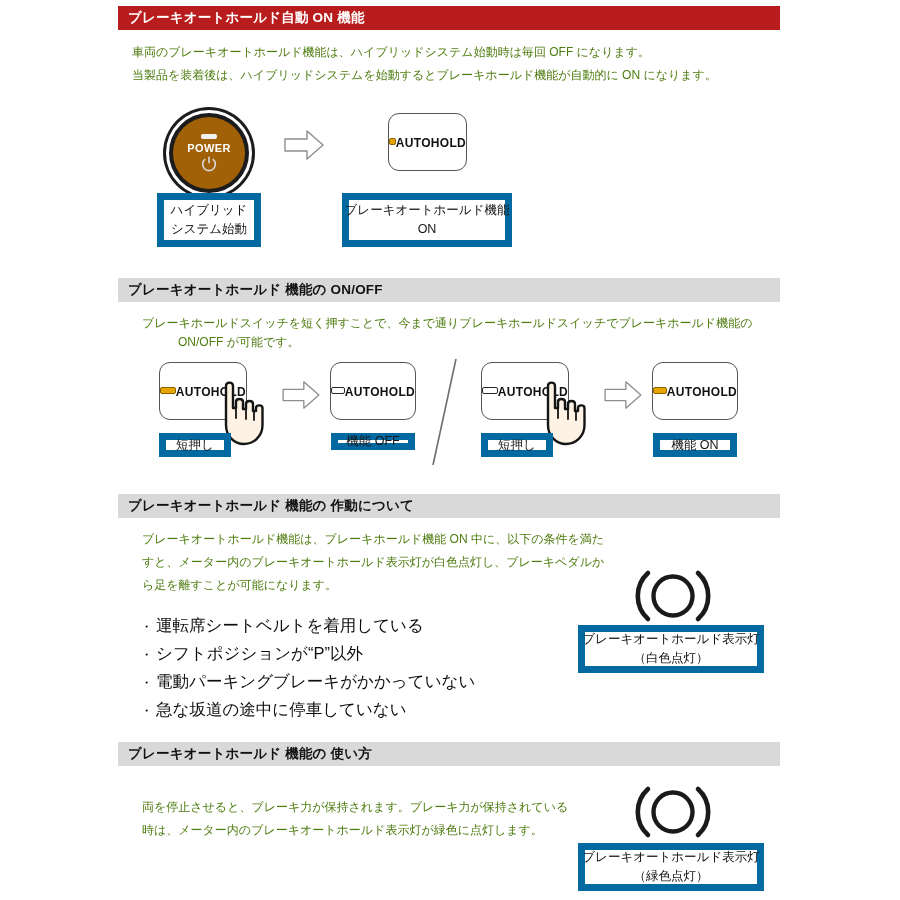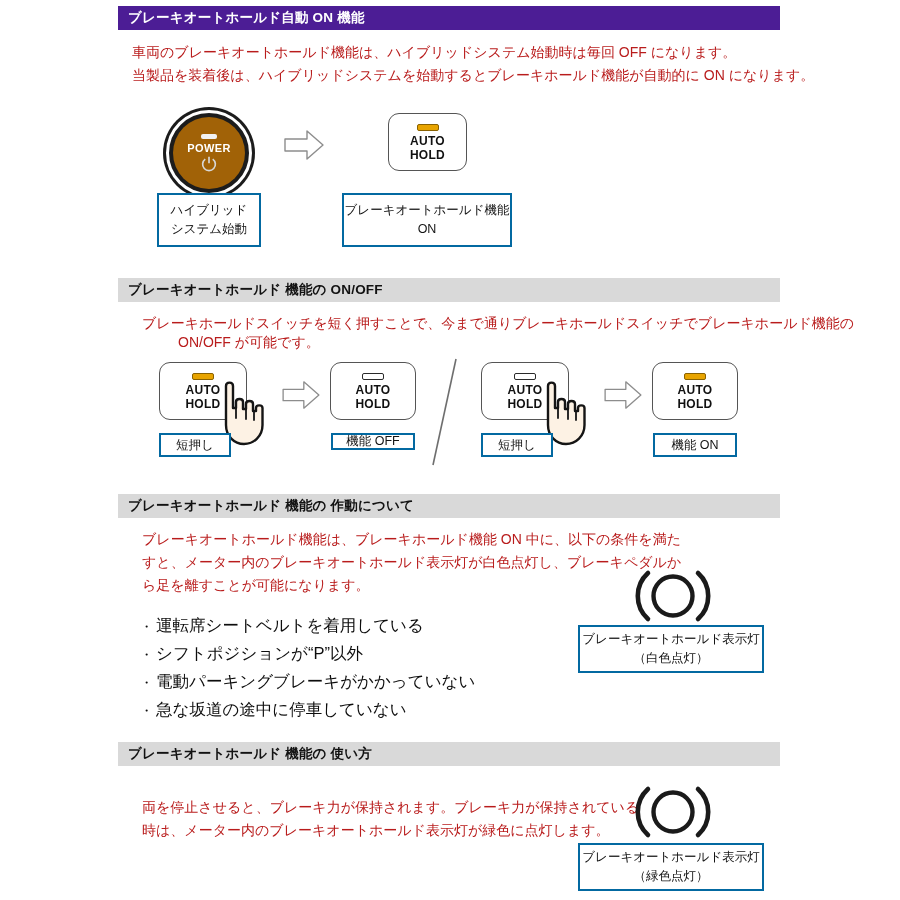--- a/index.html
+++ b/index.html
@@ -20,36 +20,36 @@
     width:662px;
     height:24px;
     line-height:24px;
     font-size:13.5px;
     font-weight:bold;
     letter-spacing:.2px;
     padding-left:10px;
     box-sizing:border-box;
     white-space:nowrap;
   }
-  .sec-head.dark{background:#4c1d95;color:#ffffff;}
+  .sec-head.dark{background:#b91c1c;color:#ffffff;}
   .sec-head.light{background:#d9d9d9;color:#121212;}
 
   
   .para{
     position:absolute;
-    font-size:14px;
+    font-size:12px;
     line-height:25px;
-    color:#b91c1c;
+    color:#4d7c0f;
     white-space:nowrap;
   }
 
   
   .cap-box{
     position:absolute;
-    border:2px solid #0369a1;
+    border:7px solid #0369a1;
     background:#ffffff;
     box-sizing:border-box;
     display:flex;
     flex-direction:column;
     align-items:center;
     justify-content:center;
     font-size:12.5px;
     line-height:19px;
     color:#141414;
     text-align:center;
@@ -83,21 +83,21 @@
   }
   .power-sym{margin-top:1px;}
 
   
   .ah-btn{
     position:absolute;
     border:1.3px solid #555555;
     border-radius:11px;
     background:#ffffff;
     box-sizing:border-box;
-    display:flex;flex-direction:column;
+    display:flex;flex-direction:row;
     align-items:center;justify-content:center;
     padding-top:2px;
   }
   .ah-led{
     width:22px;height:7px;border-radius:2px;
     border:1.2px solid #2a2a2a;
     box-sizing:border-box;
     margin-bottom:3px;
   }
   .ah-led.on{background:#e8a400;border-color:#8a6200;}

